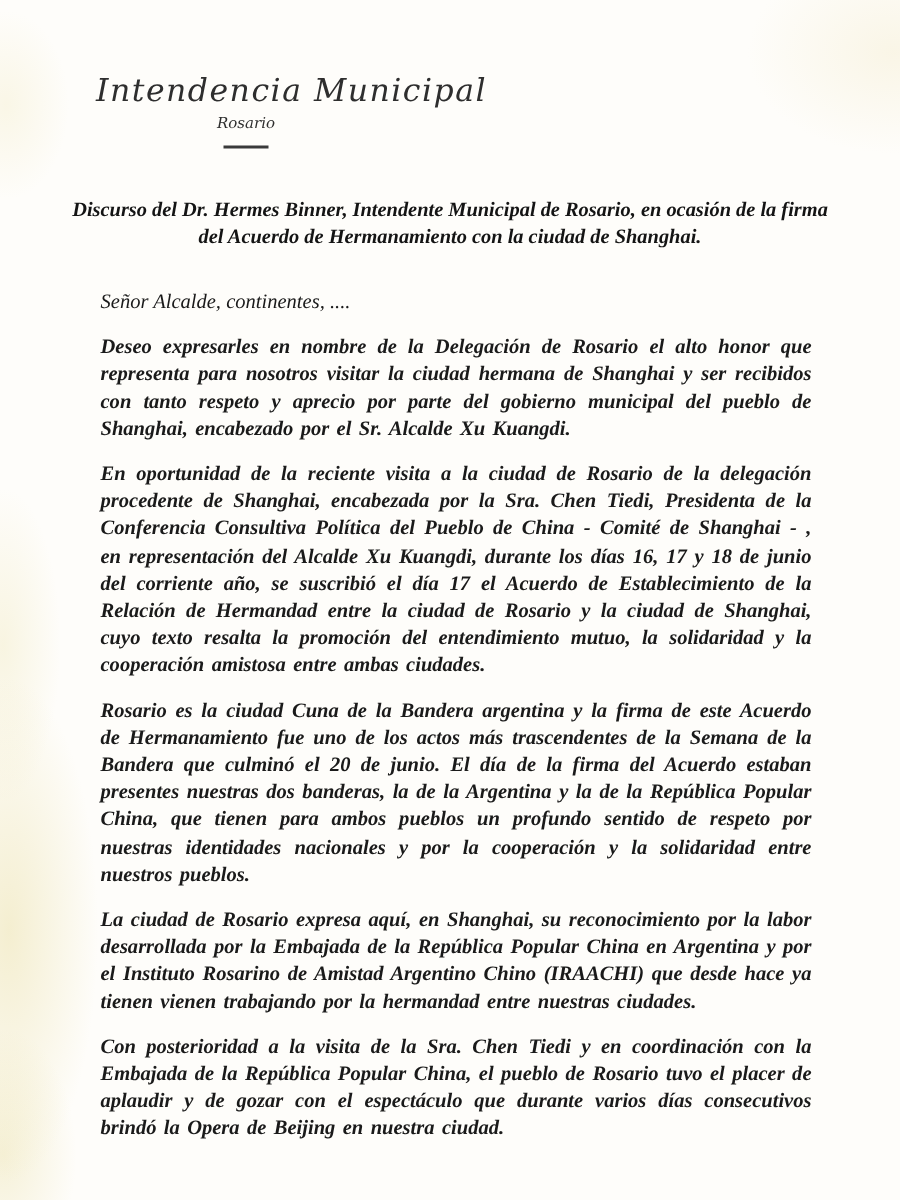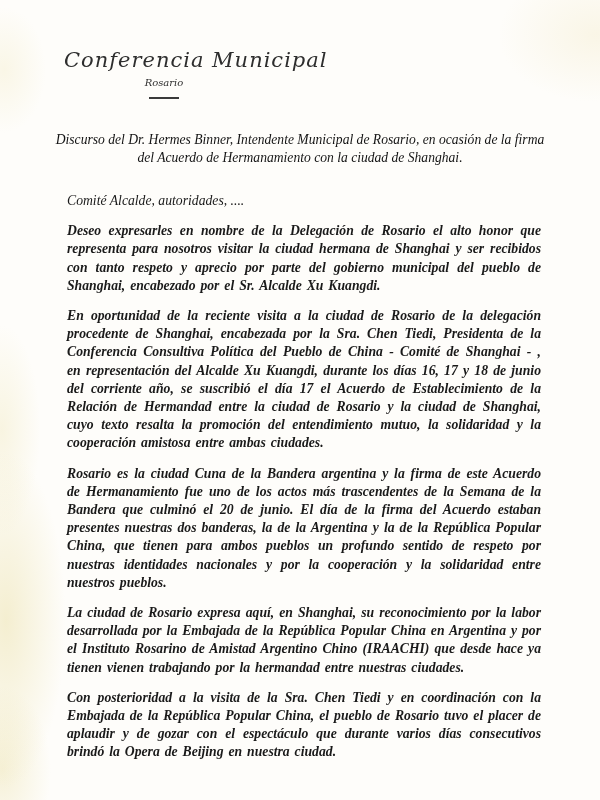--- a/index.html
+++ b/index.html
@@ -58,21 +58,21 @@
     margin: 9px auto 0 auto;
   }
   .doc-title {
     position: absolute;
     left: 48px;
     top: 131px;
     width: 504px;
     text-align: center;
     font-family: "Liberation Serif", serif;
     font-style: italic;
-    font-weight: normal;
+    font-weight: bold;
     font-size: 13.6px;
     line-height: 18px;
     color: #141414;
   }
   .doc-body {
     position: absolute;
     left: 67px;
     top: 192px;
     width: 474px;
     font-family: "Liberation Serif", serif;
@@ -92,28 +92,28 @@
     font-weight: bold;
   }
 </style>
 </head>
 <body>
 
 <div class="page">
   <div class="scan-tint"></div>
 
   <div class="letterhead">
-    <div class="letterhead-org">Conferencia Municipal</div>
+    <div class="letterhead-org">Intendencia Municipal</div>
     <div class="letterhead-city">Rosario</div>
     <div class="letterhead-rule"></div>
   </div>
 
   <div class="doc-title">Discurso del Dr. Hermes Binner, Intendente Municipal de Rosario, en ocasión de la firma del Acuerdo de Hermanamiento con la ciudad de Shanghai.</div>
 
   <div class="doc-body">
-    <p class="salutation">Comité Alcalde, autoridades, ....</p>
+    <p class="salutation">Señor Alcalde, continentes, ....</p>
     <p class="para">Deseo expresarles en nombre de la Delegación de Rosario el alto honor que representa para nosotros visitar la ciudad hermana de Shanghai y ser recibidos con tanto respeto y aprecio por parte del gobierno municipal del pueblo de Shanghai, encabezado por el Sr. Alcalde Xu Kuangdi.</p>
     <p class="para">En oportunidad de la reciente visita a la ciudad de Rosario de la delegación procedente de Shanghai, encabezada por la Sra. Chen Tiedi, Presidenta de la Conferencia Consultiva Política del Pueblo de China - Comité de Shanghai - , en representación del Alcalde Xu Kuangdi, durante los días 16, 17 y 18 de junio del corriente año, se suscribió el día 17 el Acuerdo de Establecimiento de la Relación de Hermandad entre la ciudad de Rosario y la ciudad de Shanghai, cuyo texto resalta la promoción del entendimiento mutuo, la solidaridad y la cooperación amistosa entre ambas ciudades.</p>
     <p class="para">Rosario es la ciudad Cuna de la Bandera argentina y la firma de este Acuerdo de Hermanamiento fue uno de los actos más trascendentes de la Semana de la Bandera que culminó el 20 de junio. El día de la firma del Acuerdo estaban presentes nuestras dos banderas, la de la Argentina y la de la República Popular China, que tienen  para ambos pueblos un profundo sentido de respeto por nuestras identidades nacionales y por la cooperación y la solidaridad entre nuestros pueblos.</p>
     <p class="para">La ciudad de Rosario expresa aquí, en Shanghai, su reconocimiento por la labor desarrollada por la Embajada de la República Popular China en Argentina y por el Instituto Rosarino de Amistad Argentino Chino (IRAACHI) que desde hace ya tienen vienen trabajando por la hermandad entre nuestras ciudades.</p>
     <p class="para">Con posterioridad a la visita de la Sra. Chen Tiedi y en coordinación con la Embajada de la República Popular China, el pueblo de Rosario tuvo el placer de aplaudir y de gozar con el espectáculo que durante varios días consecutivos brindó la Opera de Beijing en nuestra ciudad.</p>
   </div>
 </div>
 
 </body></html>

